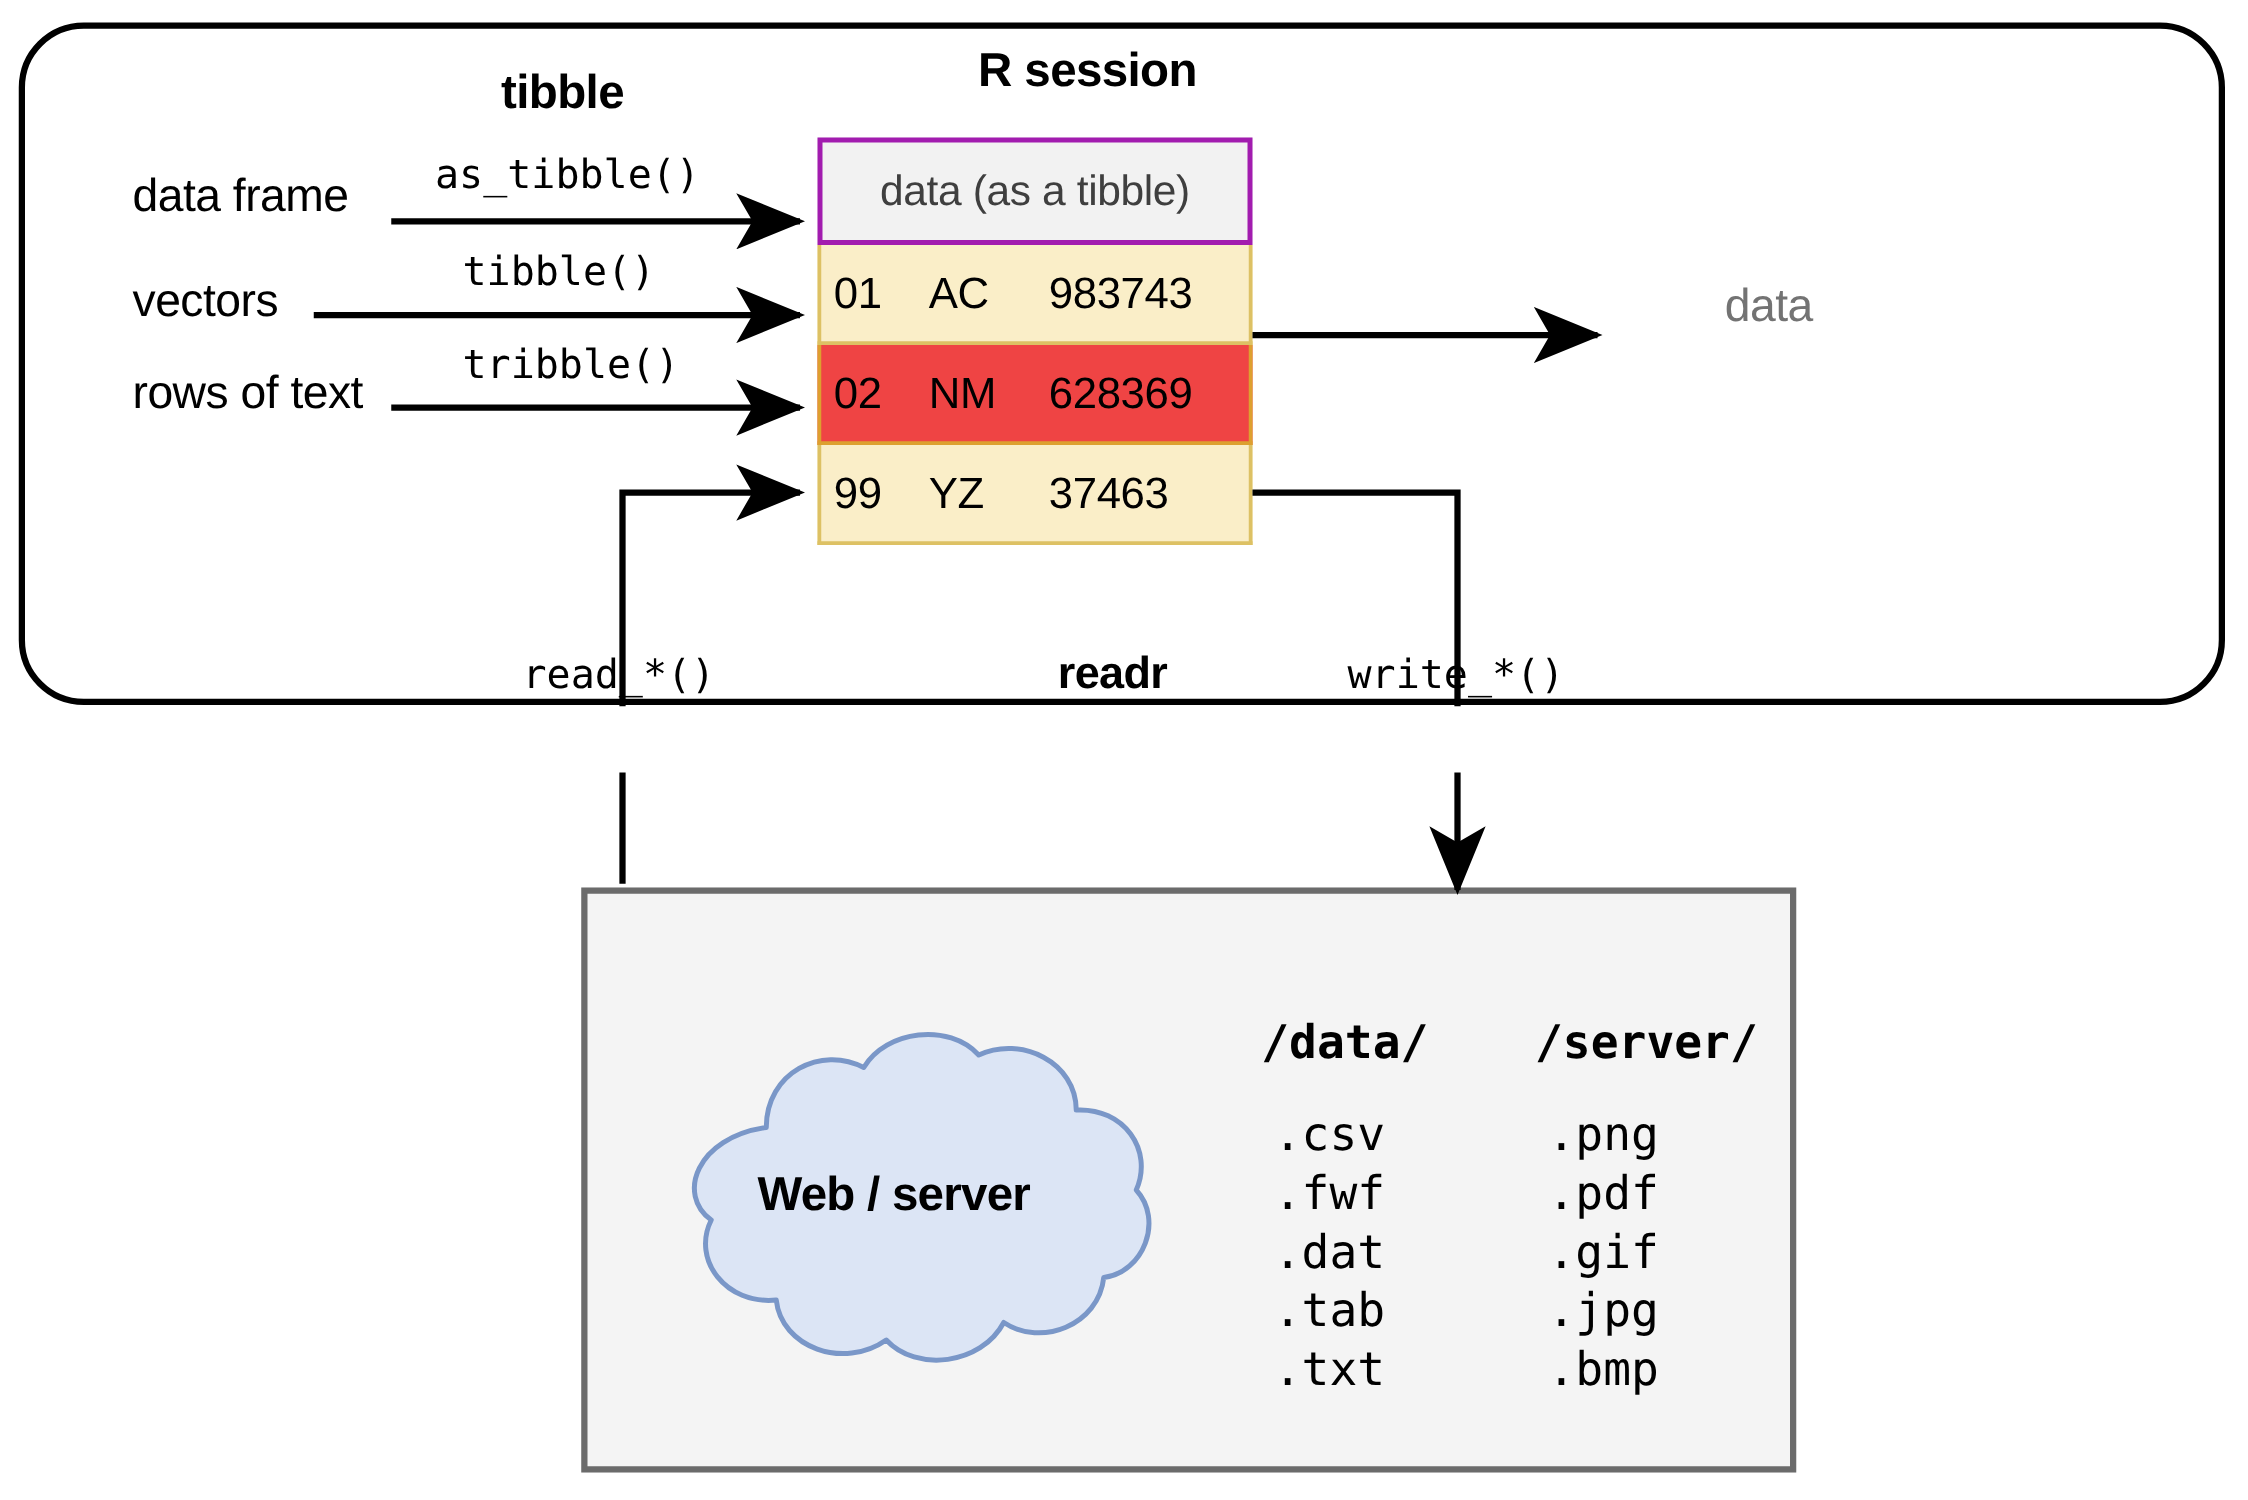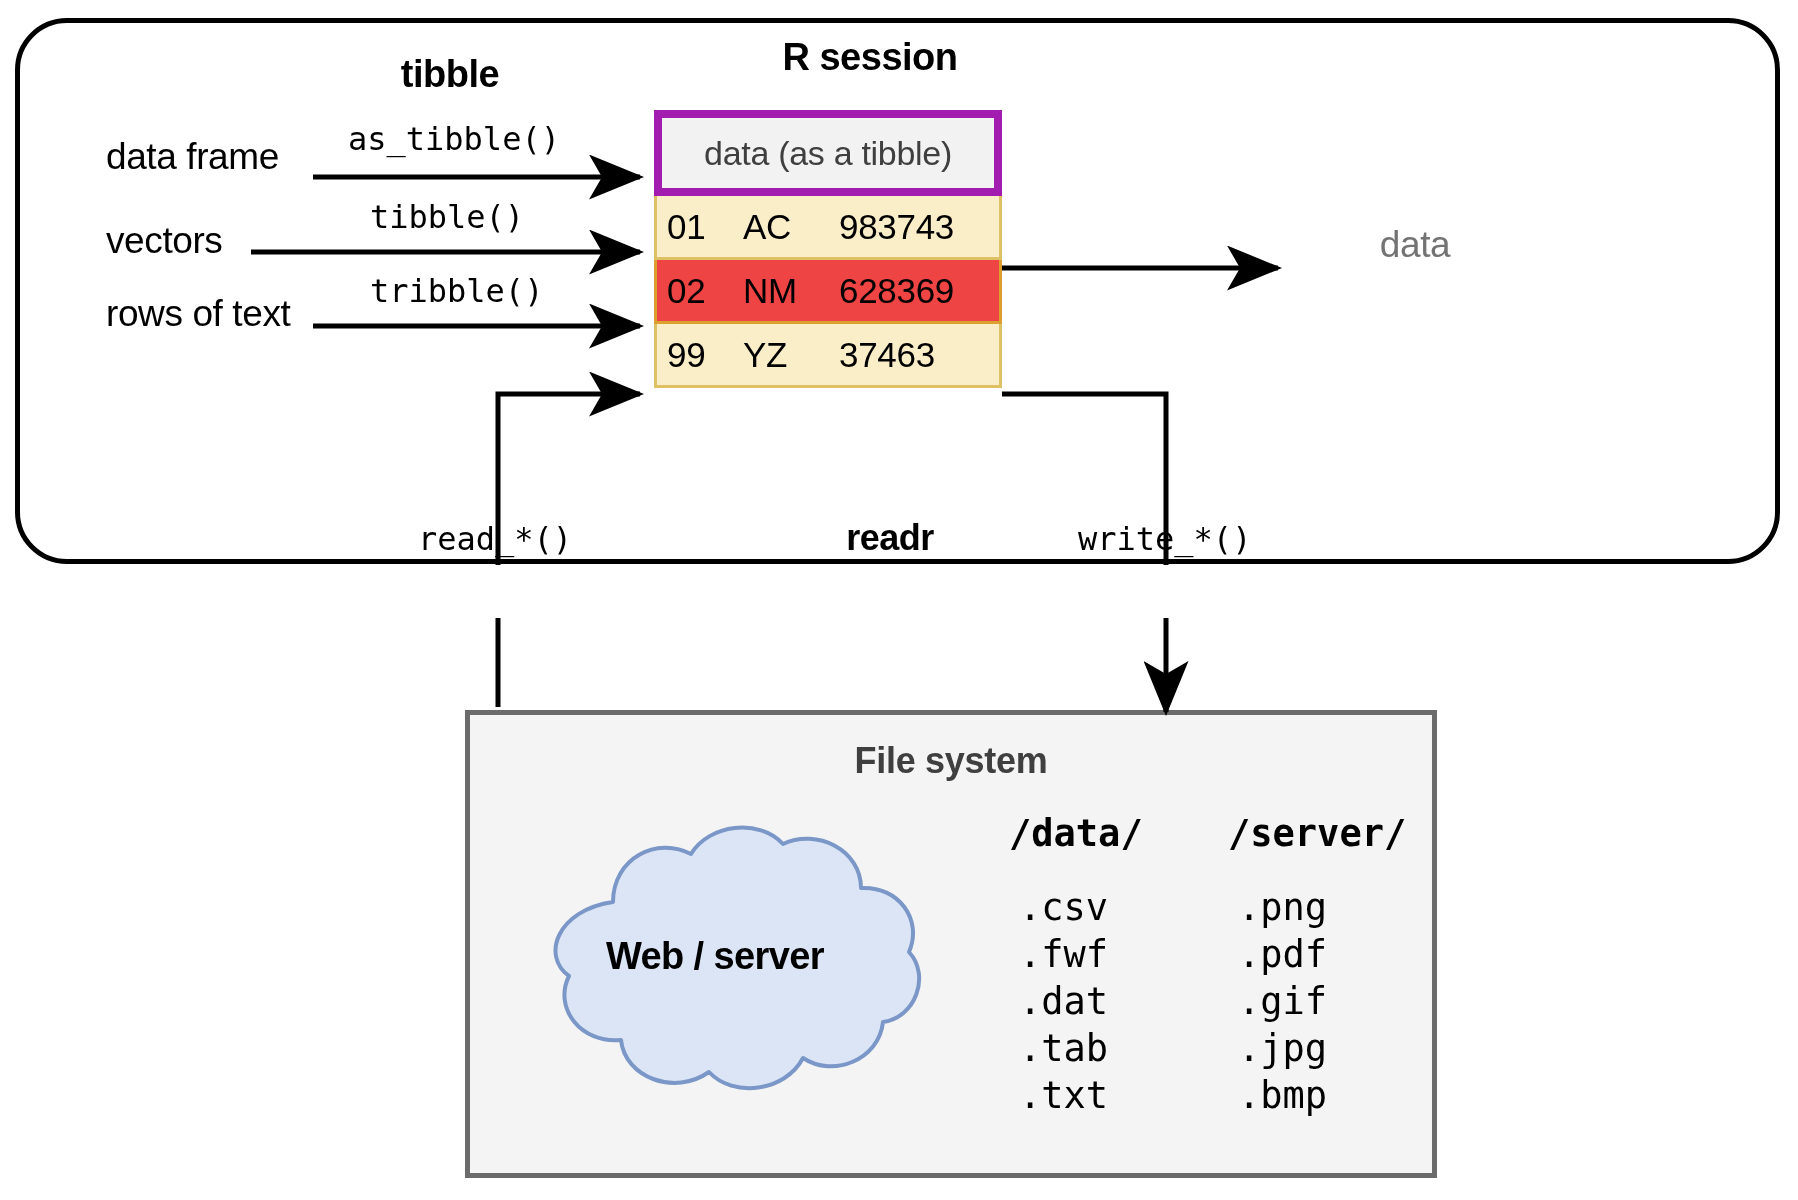--- a/index.html
+++ b/index.html
@@ -102,29 +102,29 @@
 
   
   .tibble-table {
     position: absolute;
     left: 654px; top: 110px;
     width: 348px;
   }
   .tbl-head {
     height: 86px;
     background: #f2f2f2;
-    border: 8px solid #a21caf;
+    border: 4px solid #a21caf;
     box-sizing: border-box;
     display: flex; align-items: center; justify-content: center;
     font-size: 34px;
     color: #3f3f3f;
     letter-spacing: -0.3px;
   }
   .tbl-row {
-    height: 64px;
+    height: 80px;
     box-sizing: border-box;
     display: flex; align-items: center;
     font-size: 35px;
     color: #000;
     letter-spacing: -0.3px;
   }
   .tbl-row.odd {
     background: #faeec8;
     border: 3px solid #ddc164;
     border-top: none;
@@ -231,21 +231,20 @@
     </div>
 
     <div class="tbl-row odd">
       <span class="cell-id">99</span>
       <span class="cell-st">YZ</span>
       <span class="cell-num">37463</span>
     </div>
   </div>
 
   <div class="fs-box"></div>
-  <div class="title-filesystem">File system</div>
 
   <div class="cloud-wrap">
     <svg viewBox="0 0 440 300" width="440" height="300">
       <path d="M 118 92
                C 118 48, 162 26, 196 44
                C 214 14, 264 8, 288 34
                C 322 18, 366 40, 366 78
                C 404 76, 428 110, 414 142
                C 436 166, 420 208, 388 212
                C 384 250, 338 268, 308 248

